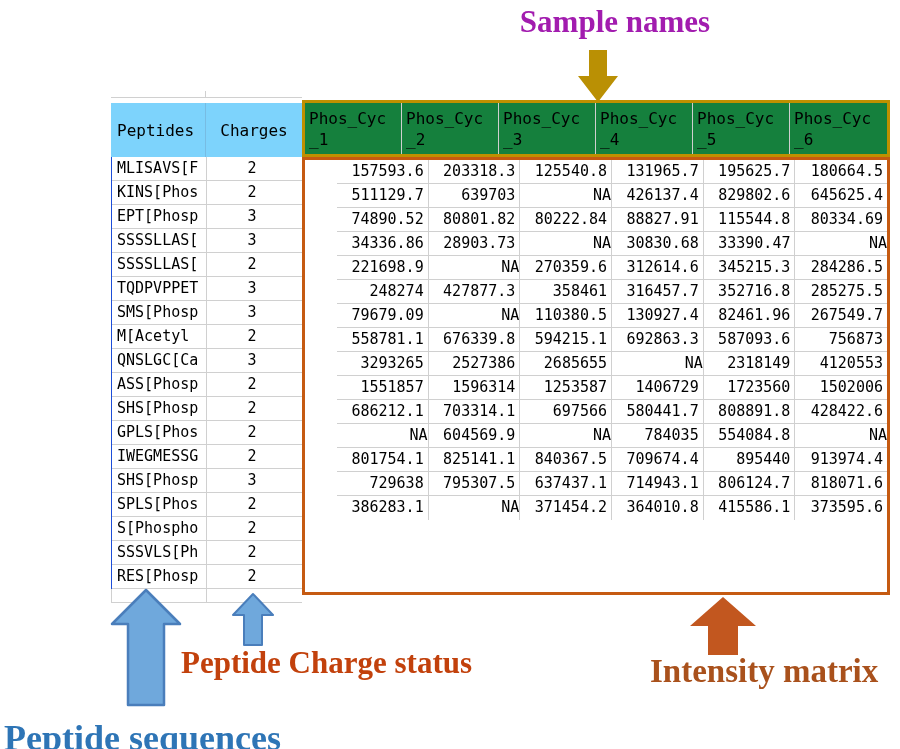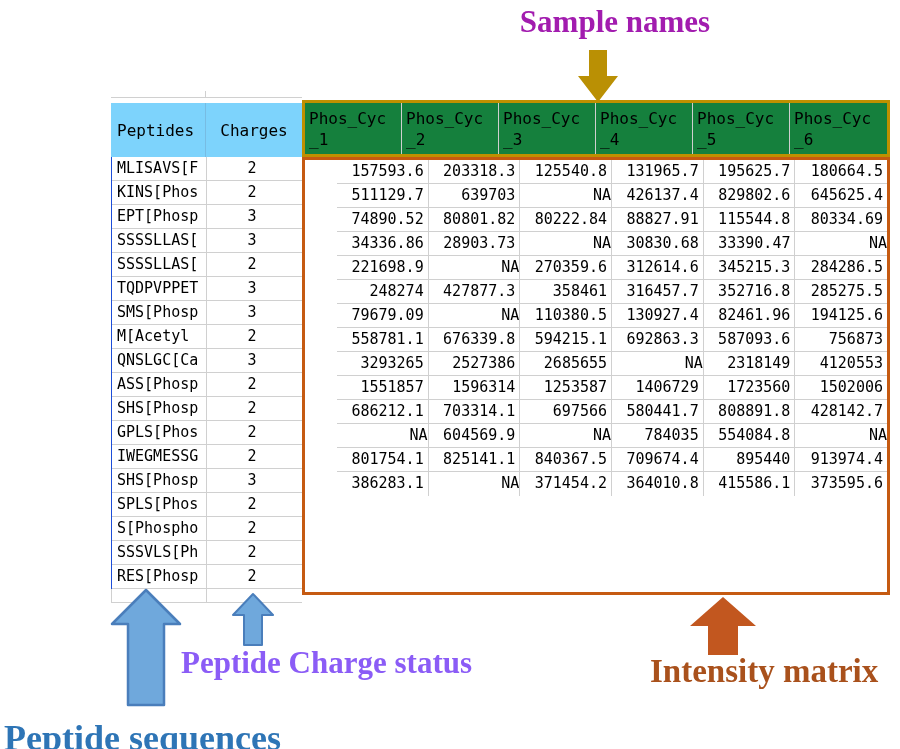--- a/index.html
+++ b/index.html
@@ -4,21 +4,21 @@
 <style>
   html,body { margin:0; padding:0; background:#ffffff; }
   .canvas { position:relative; width:900px; height:749px; background:#ffffff; overflow:hidden;
             font-family:"DejaVu Sans Mono","Liberation Mono",monospace; color:#000; }
 
   
   .ann { position:absolute; font-family:"Liberation Serif","DejaVu Serif",serif;
          font-weight:bold; white-space:nowrap; }
   #lbl-sample   { left:455px; top:4px;  width:320px; text-align:center; font-size:31px; color:#a21caf; }
   #lbl-seq      { left:4px;   top:717px; font-size:36px; color:#2E75B6; }
-  #lbl-charge   { left:181px; top:645px; font-size:31px; color:#8b5cf6; }
+  #lbl-charge   { left:181px; top:645px; font-size:31px; color:#c2410c; }
   #lbl-matrix   { left:606px; top:653px; font-size:33px; color:#A9511C;margin-left:44px; }
 
   
   .arrow { position:absolute; }
   #arr-gold   { left:578px; top:50px;  width:40px; height:52px; }
   #arr-big    { left:110px; top:588px; width:72px; height:119px; }
   #arr-small  { left:231px; top:592px; width:44px; height:55px; }
   #arr-orange { left:690px; top:597px; width:67px; height:58px; }
 
   
@@ -234,21 +234,21 @@
         <div class="vcell num">316457.7</div>
         <div class="vcell num">352716.8</div>
         <div class="vcell num">285275.5</div>
       </div>
       <div class="drow">
         <div class="vcell num">79679.09</div>
         <div class="vcell na">NA</div>
         <div class="vcell num">110380.5</div>
         <div class="vcell num">130927.4</div>
         <div class="vcell num">82461.96</div>
-        <div class="vcell num">194125.6</div>
+        <div class="vcell num">267549.7</div>
       </div>
       <div class="drow">
         <div class="vcell num">558781.1</div>
         <div class="vcell num">676339.8</div>
         <div class="vcell num">594215.1</div>
         <div class="vcell num">692863.3</div>
         <div class="vcell num">587093.6</div>
         <div class="vcell num">756873</div>
       </div>
       <div class="drow">
@@ -266,37 +266,45 @@
         <div class="vcell num">1406729</div>
         <div class="vcell num">1723560</div>
         <div class="vcell num">1502006</div>
       </div>
       <div class="drow">
         <div class="vcell num">686212.1</div>
         <div class="vcell num">703314.1</div>
         <div class="vcell num">697566</div>
         <div class="vcell num">580441.7</div>
         <div class="vcell num">808891.8</div>
-        <div class="vcell num">428142.7</div>
+        <div class="vcell num">428422.6</div>
       </div>
       <div class="drow">
         <div class="vcell na">NA</div>
         <div class="vcell num">604569.9</div>
         <div class="vcell na">NA</div>
         <div class="vcell num">784035</div>
         <div class="vcell num">554084.8</div>
         <div class="vcell na">NA</div>
       </div>
       <div class="drow">
         <div class="vcell num">801754.1</div>
         <div class="vcell num">825141.1</div>
         <div class="vcell num">840367.5</div>
         <div class="vcell num">709674.4</div>
         <div class="vcell num">895440</div>
         <div class="vcell num">913974.4</div>
+      </div>
+      <div class="drow">
+        <div class="vcell num">729638</div>
+        <div class="vcell num">795307.5</div>
+        <div class="vcell num">637437.1</div>
+        <div class="vcell num">714943.1</div>
+        <div class="vcell num">806124.7</div>
+        <div class="vcell num">818071.6</div>
       </div>
       <div class="drow">
         <div class="vcell num">386283.1</div>
         <div class="vcell na">NA</div>
         <div class="vcell num">371454.2</div>
         <div class="vcell num">364010.8</div>
         <div class="vcell num">415586.1</div>
         <div class="vcell num">373595.6</div>
       </div>
     </div>

